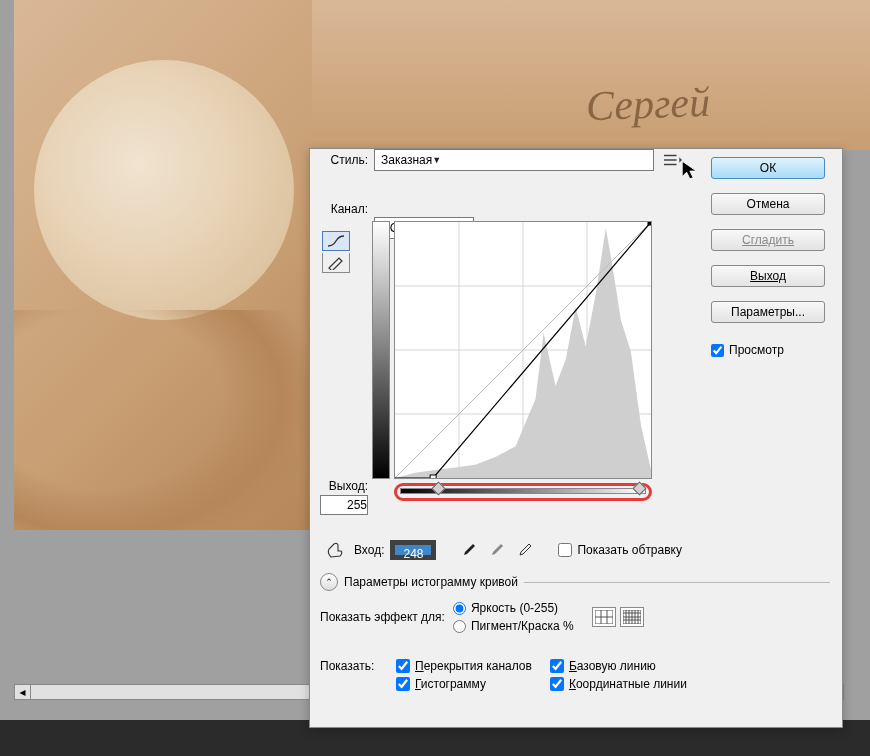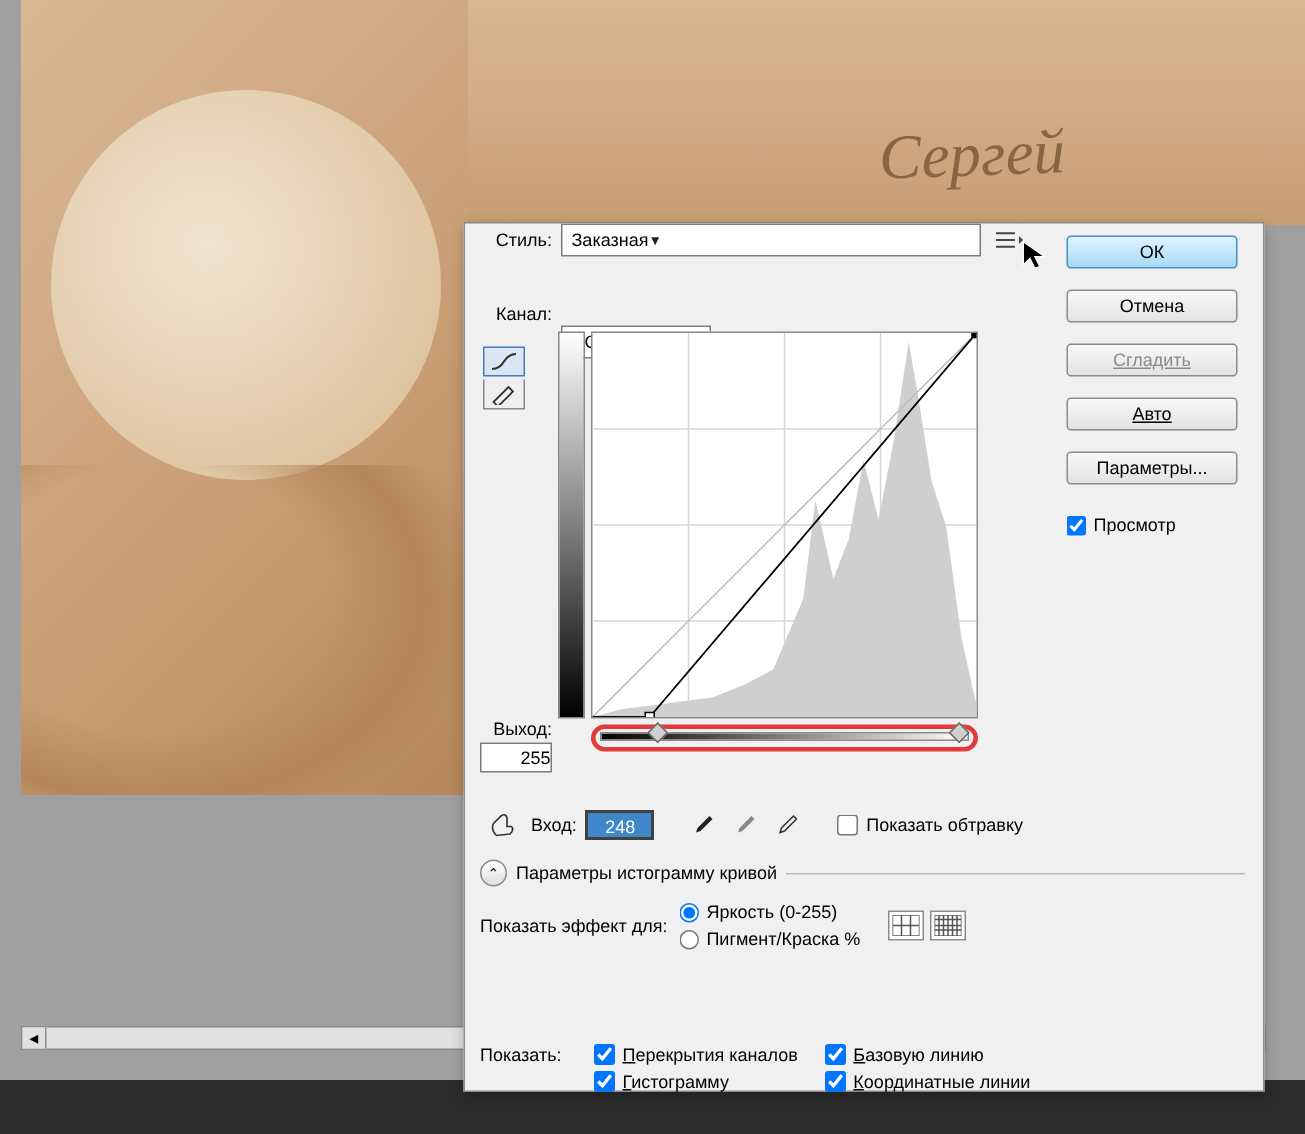--- a/index.html
+++ b/index.html
@@ -58,42 +58,42 @@
 .graph svg { position: absolute; inset: 0; width: 100%; height: 100%; }
 .hgradient-wrap { position: absolute; left: 22px; top: 262px; width: 258px; height: 18px; border: 3px solid #e23b3b; border-radius: 10px; padding: 2px 3px; background: #f0f0f0; }
 .hgradient { width: 100%; height: 6px; background: linear-gradient(90deg,#000,#fff); border: 1px solid #888; position: relative; }
 .slider-handle { position: absolute; top: -2px; width: 10px; height: 10px; background: #d0d0d0; border: 1px solid #666; transform: rotate(45deg) translateX(-50%); }
 
 
 .out-lab { position: absolute; left: 10px; top: 330px; text-align: right; width: 48px; }
 .out-val { position: absolute; left: 10px; top: 346px; width: 48px; height: 20px; background: #fff; border: 1px solid #7a7a7a; text-align: right; line-height: 18px; }
 .input-row { position: absolute; left: 12px; top: 390px; display: flex; align-items: center; gap: 6px; }
 .hand-icon { width: 26px; height: 22px; display: flex; align-items: center; justify-content: center; }
-.inp-val { width: 46px; height: 20px; background: #3e87c8; color: #fff; border: 2px solid #404040; text-align: center; line-height: 18px; }
+.inp-val { width: 46px; height: 20px; background: #3e87c8; color: #fff; border: 5px solid #404040; text-align: center; line-height: 18px; }
 .dropper { width: 22px; height: 20px; display: flex; align-items: center; justify-content: center; cursor: pointer; }
 .dropper svg { width: 14px; height: 14px; }
 
 .chk { display: flex; align-items: center; gap: 5px; }
 .chk input { width: 14px; height: 14px; }
 .chk label .u { text-decoration: underline; }
 
 
 .expander { position: absolute; left: 10px; top: 424px; right: 12px; display: flex; align-items: center; gap: 6px; }
 .exp-btn { width: 18px; height: 18px; border: 1px solid #8a8a8a; border-radius: 50%; background: linear-gradient(#fff,#dedede); display: flex; align-items: center; justify-content: center; cursor: pointer; font-size: 9px; }
 .exp-rule { flex: 1; height: 1px; background: #b8b8b8; }
 
 .options-zone { position: absolute; left: 10px; top: 452px; right: 12px; }
 .opt-row { display: flex; align-items: center; gap: 8px; margin-bottom: 6px; }
 .opt-label { min-width: 124px; text-align: left; white-space: nowrap; }
 .radio-col { display: flex; flex-direction: column; gap: 4px; }
 .radio-row { display: flex; align-items: center; gap: 5px; }
 .grid-icons { display: flex; gap: 4px; margin-left: 10px; }
 .grid-ic { width: 24px; height: 20px; border: 1px solid #8a8a8a; background: #fff; display: flex; align-items: center; justify-content: center; }
 
-.show-row { position: absolute; left: 10px; top: 510px; right: 12px; display: flex; gap: 6px; margin-top: 37px; }
+.show-row { position: absolute; left: 10px; top: 510px; right: 12px; display: flex; gap: 6px; }
 .show-grid { display: grid; grid-template-columns: auto auto; gap: 4px 18px; margin-left: 4px; }
 
 
 .cursor { position: absolute; left: 370px; top: 10px; }
 .cursor svg { width: 22px; height: 22px; }
 </style>
 </head>
 <body>
 
 <div class="canvas-wrap">
@@ -157,21 +157,21 @@
       <div class="win-btn default">
           <span>ОК</span>
         </div>
       <div class="win-btn">
           <span>Отмена</span>
         </div>
       <div class="win-btn disabled">
           <span><span class="u">Сгладить</span></span>
         </div>
       <div class="win-btn">
-          <span><span class="u">Авто</span></span>
+          <span><span class="u">Выход</span></span>
         </div>
       <div class="win-btn">
           <span>Параметры...</span>
         </div>
       <div class="preview-row">
         <input type="checkbox" checked="" style="">
         <label><span class="u">Просмотр</span></label>
       </div>
     </div>
 

